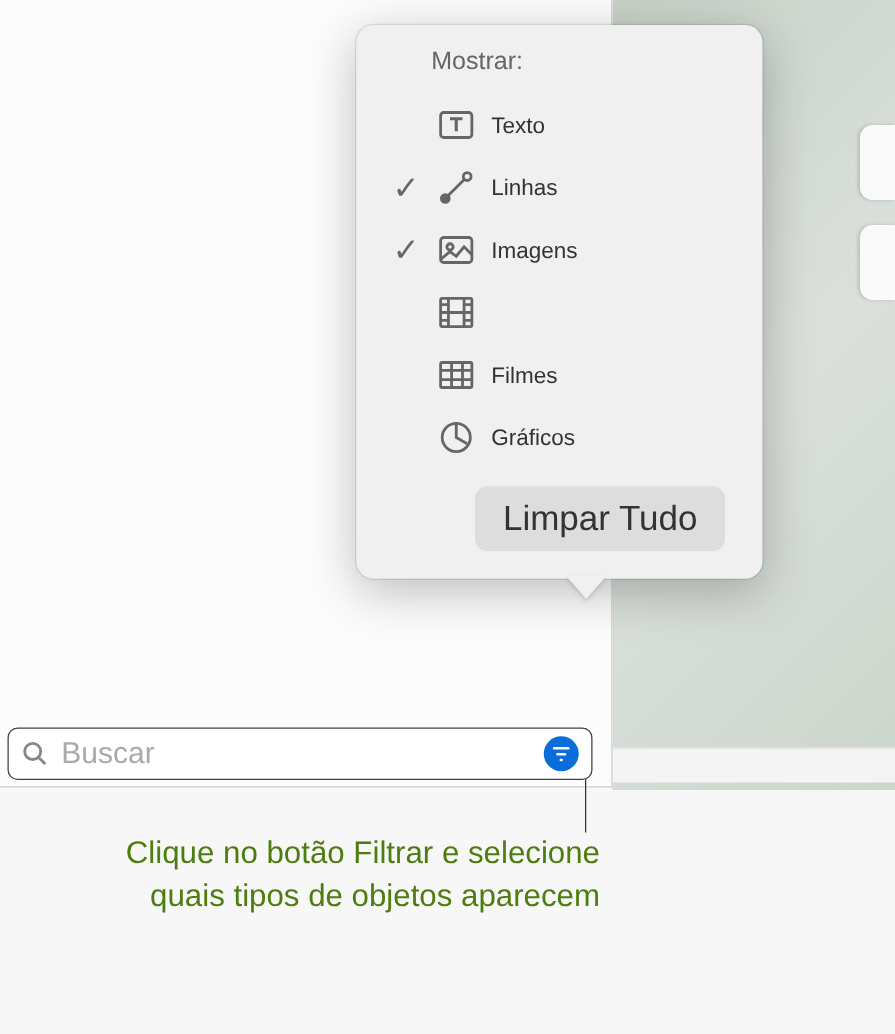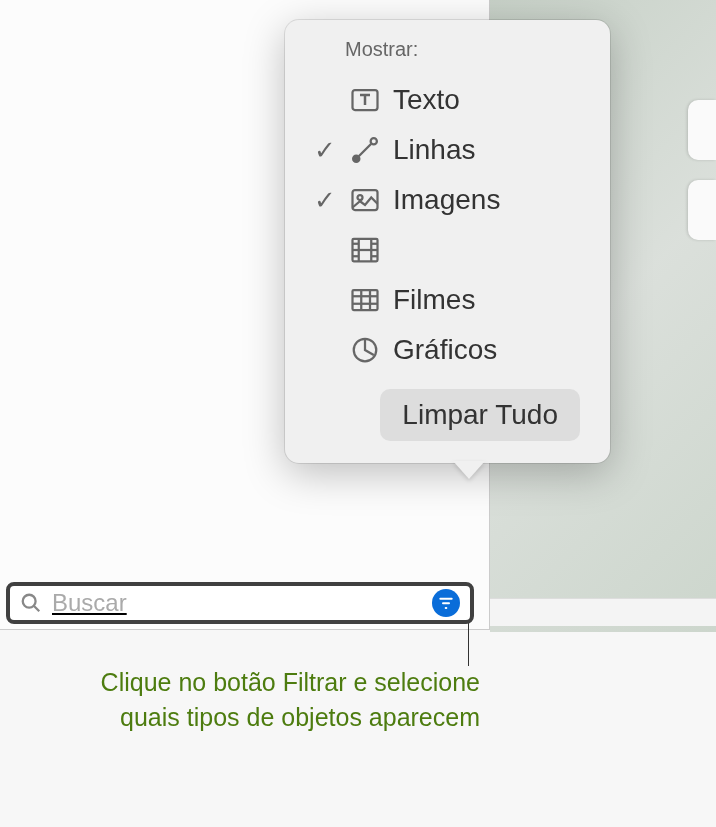--- a/index.html
+++ b/index.html
@@ -71,21 +71,21 @@
       width: 44px;
       display: flex;
       justify-content: center;
       align-items: center;
     }
     .icon-col svg {
       width: 30px;
       height: 30px;
     }
     .label-col {
-      font-size: 28px;
+      font-size: 18px;
       color: #333;
       padding-left: 6px;
     }
     .clear-button {
       margin-top: 14px;
       margin-left: auto;
       margin-right: 8px;
       text-align: right;
       background: #ddd;
       border-radius: 10px;
@@ -95,27 +95,26 @@
       width: fit-content;
       cursor: pointer;
     }
     .search-bar {
       position: absolute;
       left: 6px;
       top: 582px;
       width: 468px;
       height: 42px;
       background: #fff;
-      border: 4px solid #404040;
+      border: 1px solid #404040;
       border-radius: 8px;
       display: flex;
       align-items: center;
       padding: 0 10px;
       z-index: 5;
-      text-decoration: underline;
     }
     .search-icon {
       width: 22px;
       height: 22px;
       margin-right: 10px;
     }
     .search-input {
       flex: 1;
       border: none;
       outline: none;

